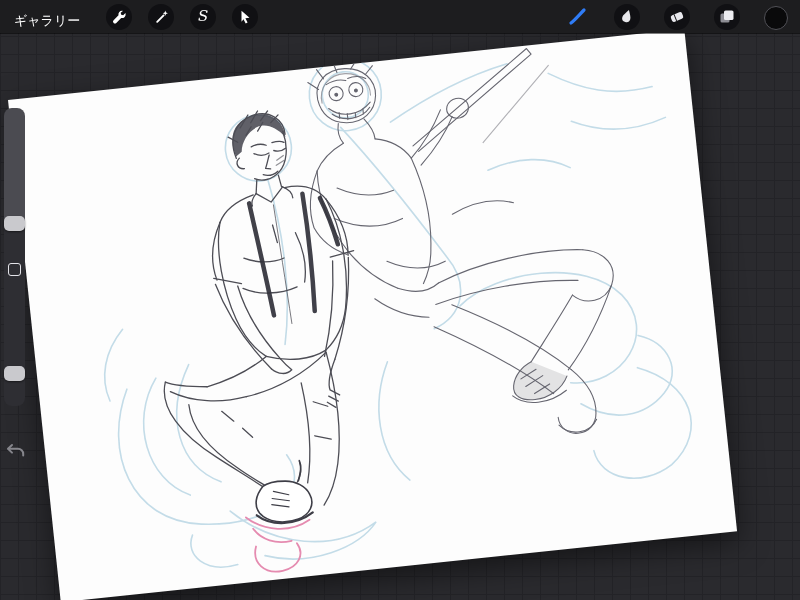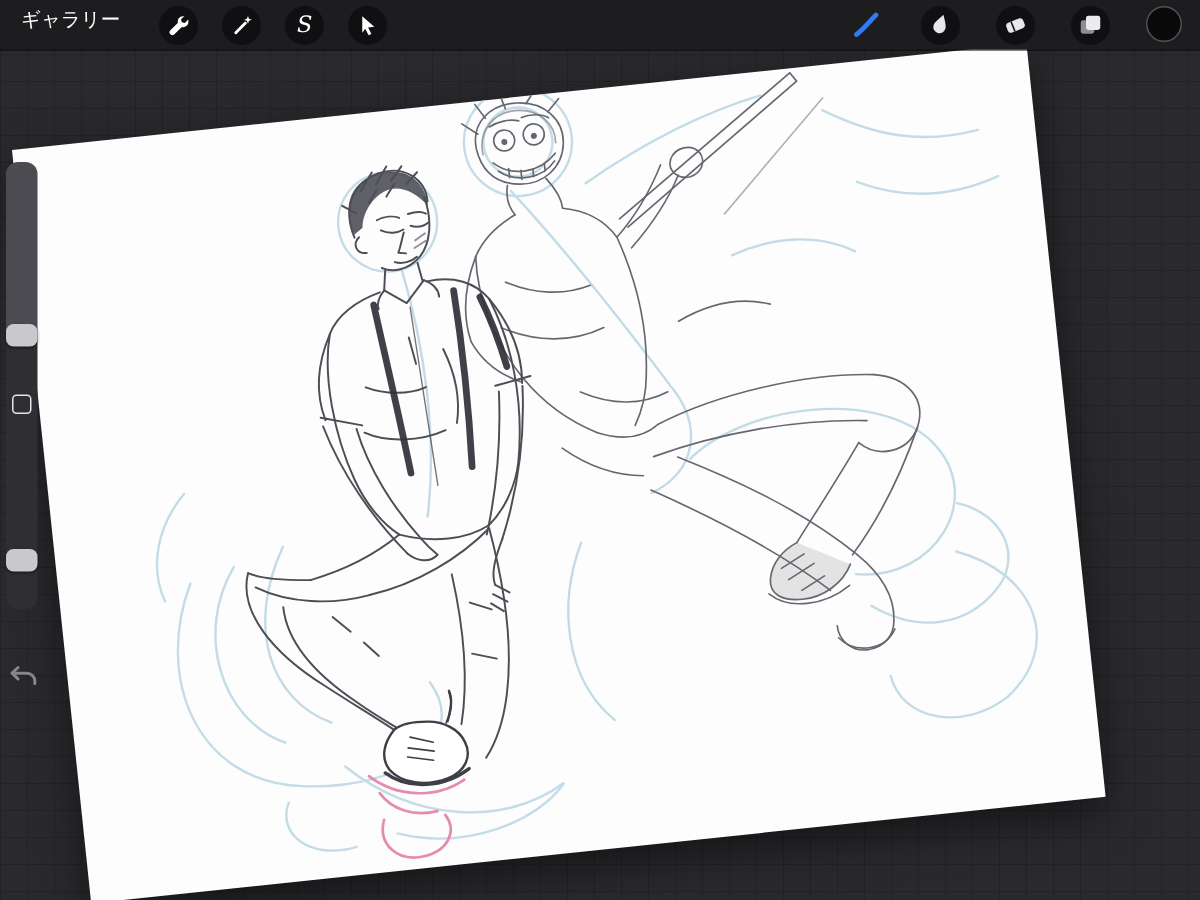--- a/index.html
+++ b/index.html
@@ -16,21 +16,21 @@
       linear-gradient(90deg,#232327 1px, transparent 1px);
     background-size:18px 18px;
   }
   
   .topbar{
     position:absolute;top:0;left:0;right:0;height:33px;z-index:10;
     background:#1d1d1f;
     display:flex;align-items:center;justify-content:space-between;
     padding:0 12px;box-shadow:0 1px 0 rgba(0,0,0,.5);
   }
-  .tb-group{display:flex;align-items:flex-start;}
+  .tb-group{display:flex;align-items:flex-end;}
   .tb-left{gap:16px;}
   .tb-right{gap:24px;}
   .gallery-btn{
     background:none;border:none;color:#ffffff;font-size:13px;
     font-family:inherit;padding:0 2px;margin-right:8px;cursor:pointer;
   }
   .tool-btn{
     width:26px;height:26px;border-radius:50%;background:#101013;border:none;
     display:flex;align-items:center;justify-content:center;padding:0;cursor:pointer;
     flex:0 0 auto;

